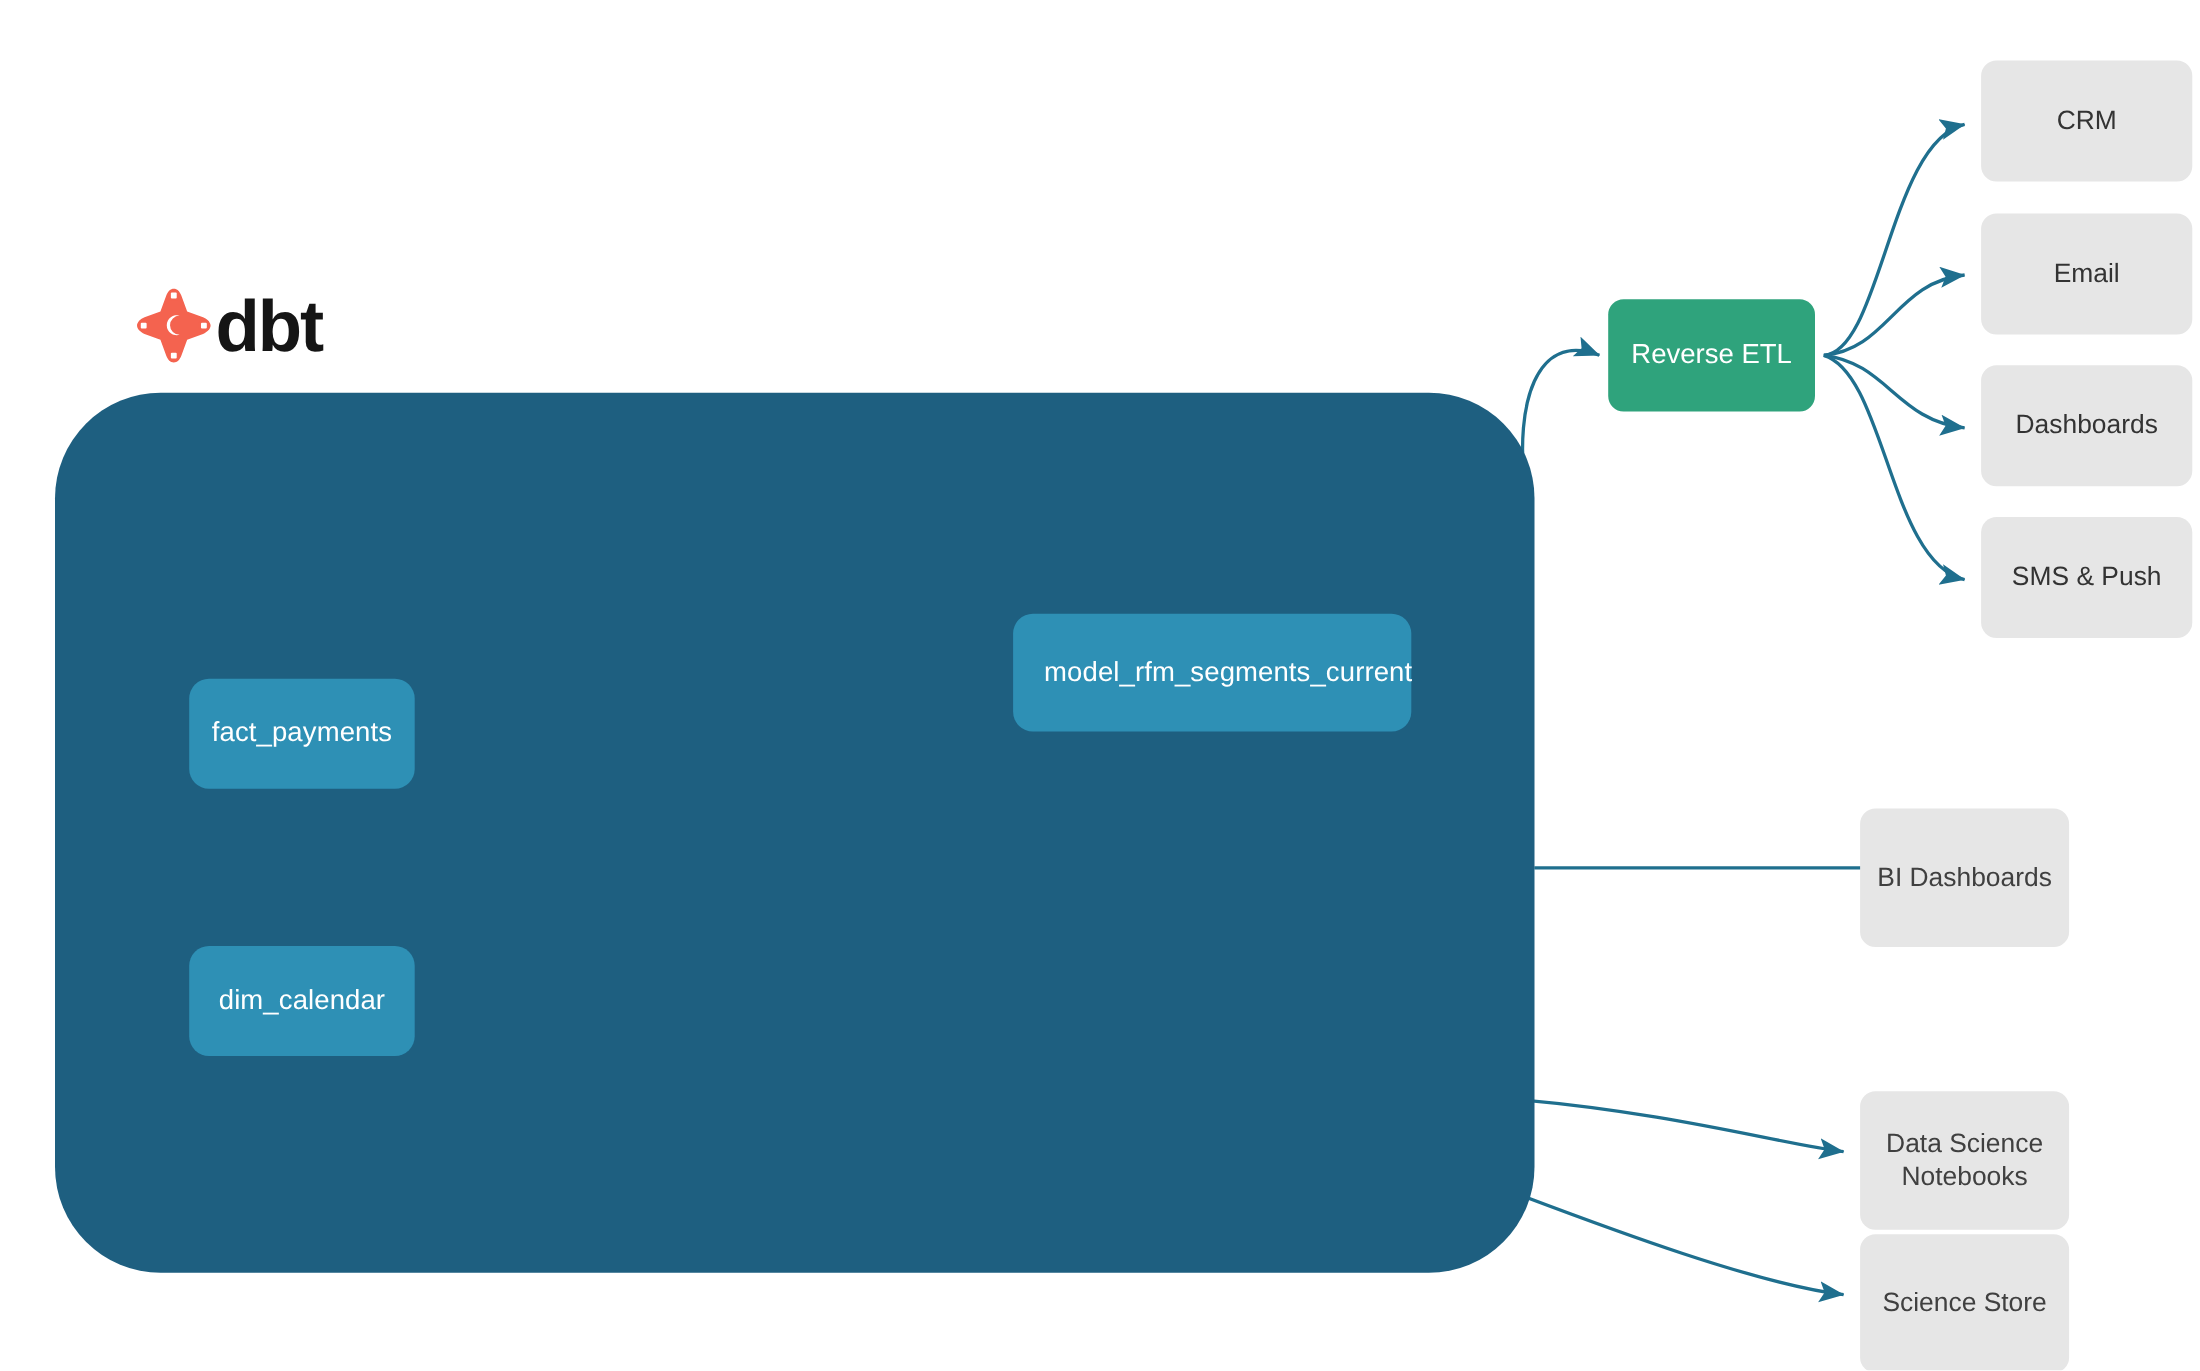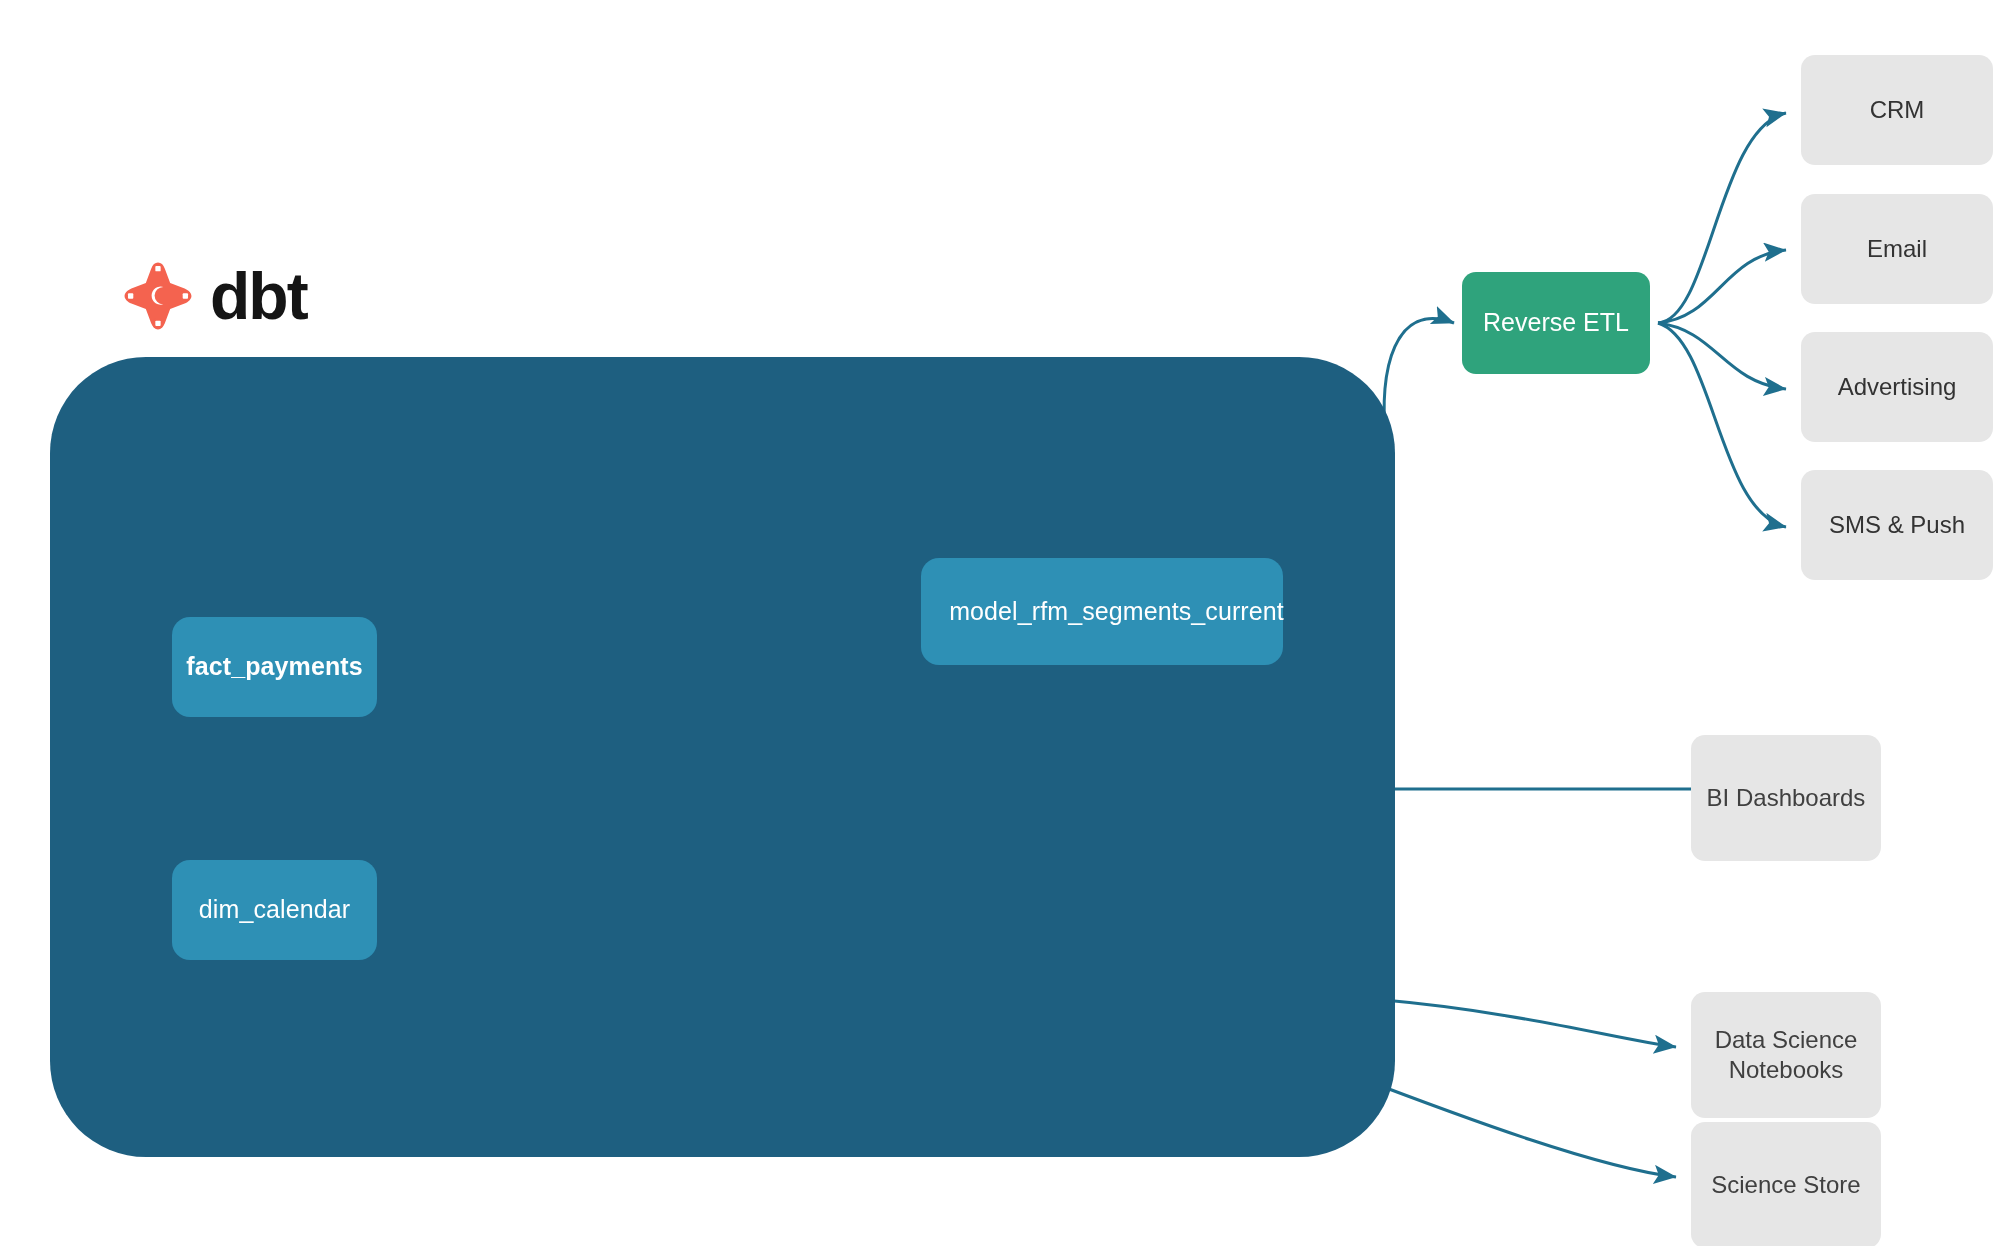--- a/index.html
+++ b/index.html
@@ -43,21 +43,21 @@
     border-radius: 96px;
   }
   
   .model-node {
     background: #2e90b5;
     color: #ffffff;
     border-radius: 18px;
     font-size: 25px;
     letter-spacing: .1px;
   }
-  #node-fact-payments  { left: 172px; top: 617px;  width: 205px; height: 100px; font-weight: bold; }
+  #node-fact-payments  { left: 172px; top: 617px;  width: 205px; height: 100px; }
   #node-dim-calendar   { left: 172px; top: 860px;  width: 205px; height: 100px; }
   #node-rfm-hist       { left: 474px; top: 733px;  width: 340px; height: 113px; }
   #node-rfm-current    { left: 921px; top: 558px;  width: 362px; height: 107px; padding-left: 29px; }
   
   #node-reverse-etl {
     left: 1462px;
     top: 272px;
     width: 188px;
     height: 102px;
     background: #2fa37c;
@@ -92,21 +92,20 @@
   #dest-ds-notebooks     { top: 992px; }
   #dest-feature-store    { top: 1122px; }
 
   
   #dbt-logo {
     position: absolute;
     left: 120px;
     top: 258px;
     display: flex;
     align-items: center;
-    gap: 14px;
   }
   #dbt-wordmark {
     font-size: 66px;
     font-weight: bold;
     color: #151515;
     letter-spacing: -2px;
     line-height: 1;
   }
 </style>
 </head>
@@ -189,21 +188,21 @@
 
   <div class="node dest-node" id="dest-crm">
     <span>CRM</span>
   </div>
 
   <div class="node dest-node" id="dest-email">
     <span>Email</span>
   </div>
 
   <div class="node dest-node" id="dest-advertising">
-    <span>Advertising</span>
+    <span>Dashboards</span>
   </div>
 
   <div class="node dest-node" id="dest-sms-push">
     <span>SMS &amp; Push</span>
   </div>
 
   <div class="node dest-node-left" id="dest-bi-dashboards">
     <span>BI Dashboards</span>
   </div>
 

